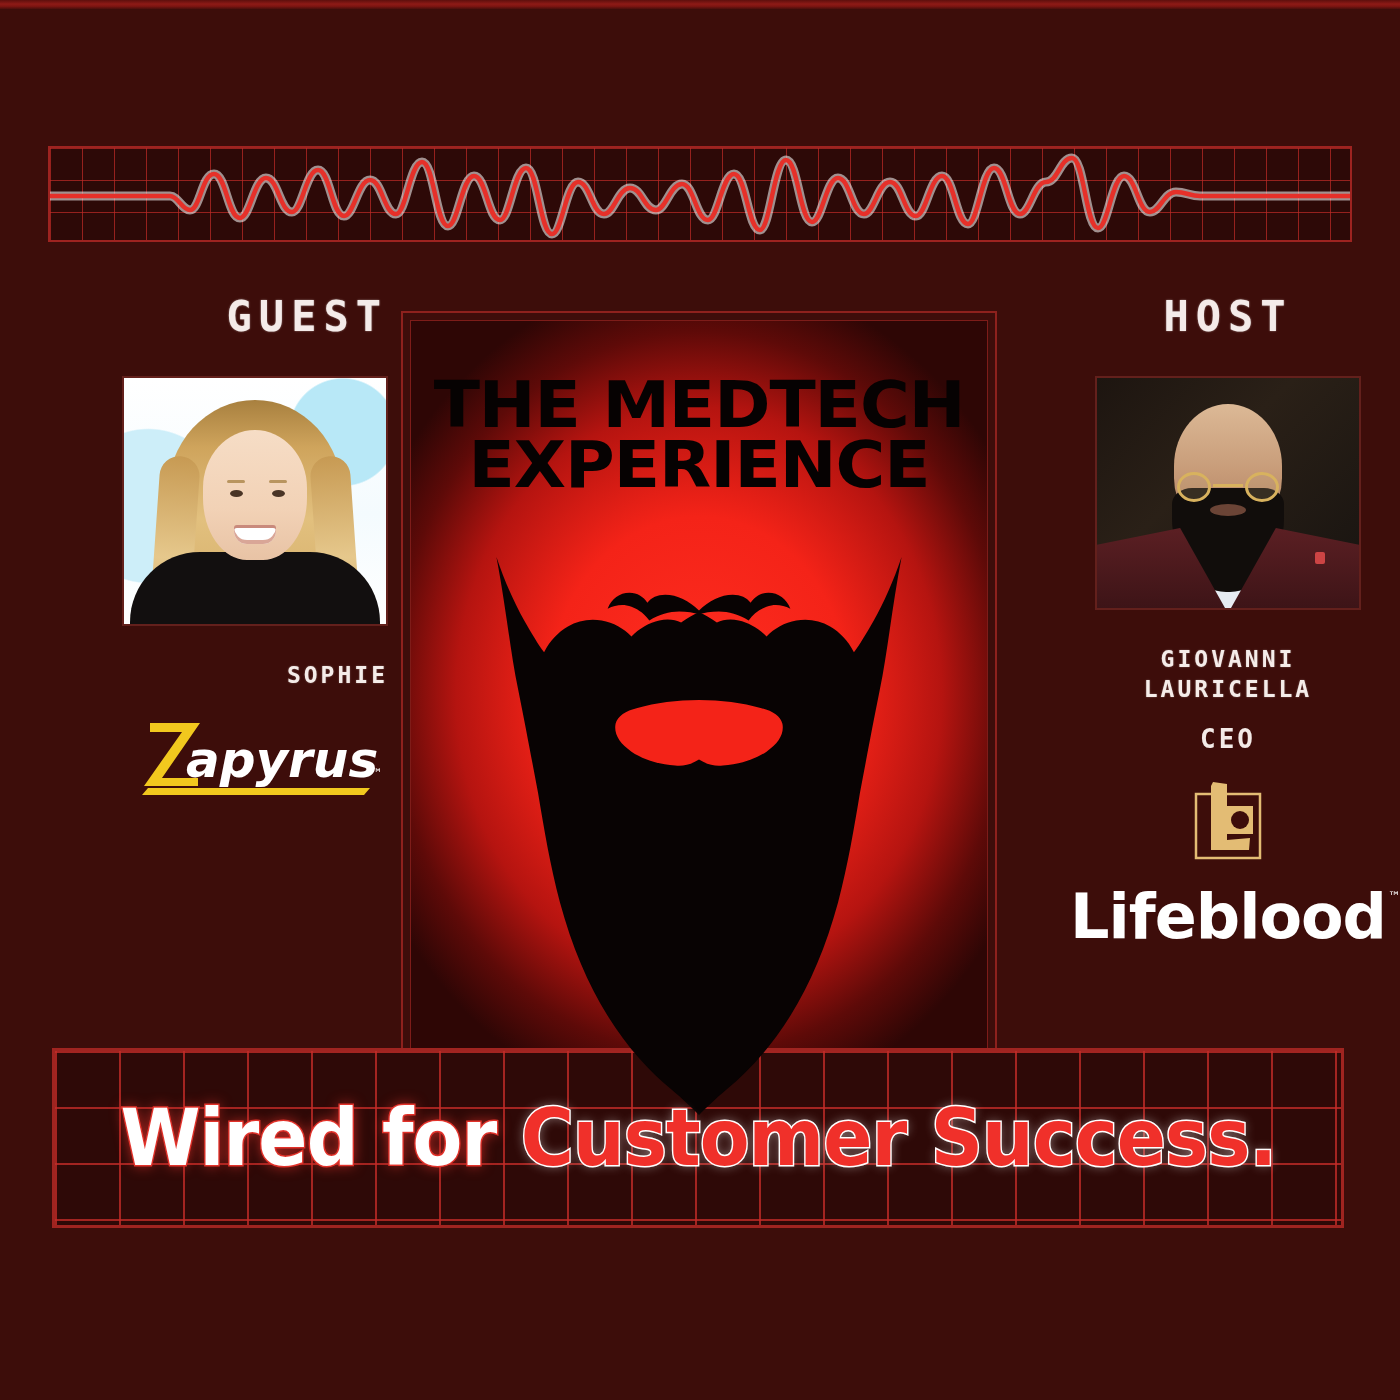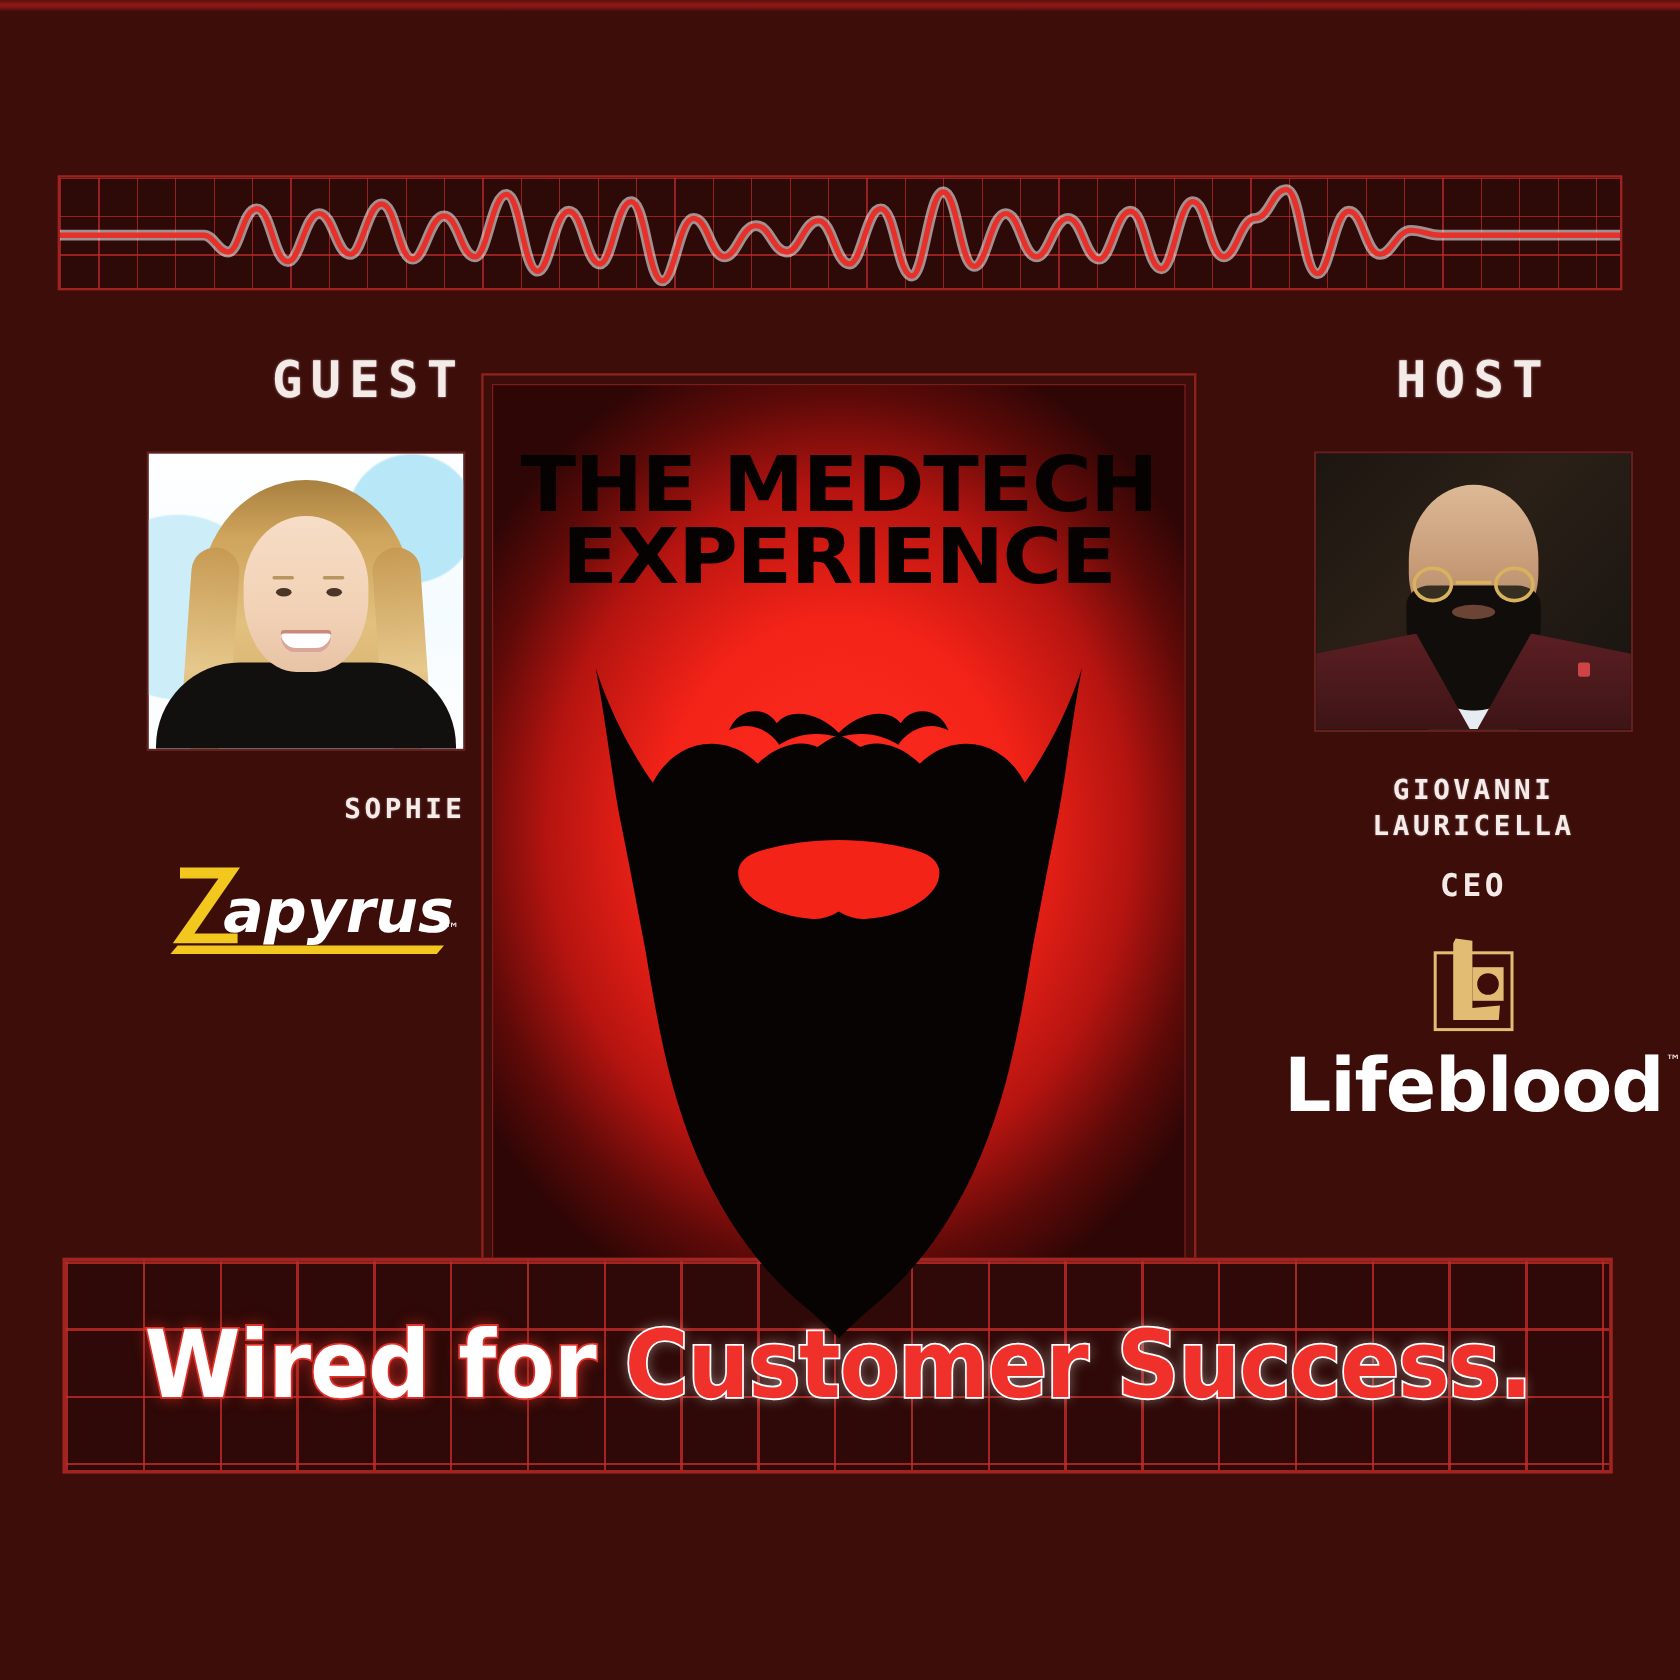--- a/index.html
+++ b/index.html
@@ -182,21 +182,21 @@
   .person-role.host-role { margin-top:16px; font-size:26px; letter-spacing:3px; }
 
   
   .zapyrus { margin-top:32px; position:relative; width:250px; height:74px; }
   .zapyrus .zy-svg { width:250px; height:74px; display:block; }
 
   
   .lifeblood { margin-top:22px; display:flex; flex-direction:column; align-items:center; }
   .lb-mark { width:82px; height:86px; display:block; }
   .lb-word {
-    margin-top:8px; position:relative;
+    margin-top:20px; position:relative;
     font-family:"DejaVu Sans", sans-serif;
     font-size:62px; font-weight:700; letter-spacing:-1px;
     color:#ffffff; line-height:1;
   }
   .lb-tm {
     position:absolute; right:-14px; top:4px;
     font-size:13px; font-weight:400; color:#ffffff;
   }
 
   

